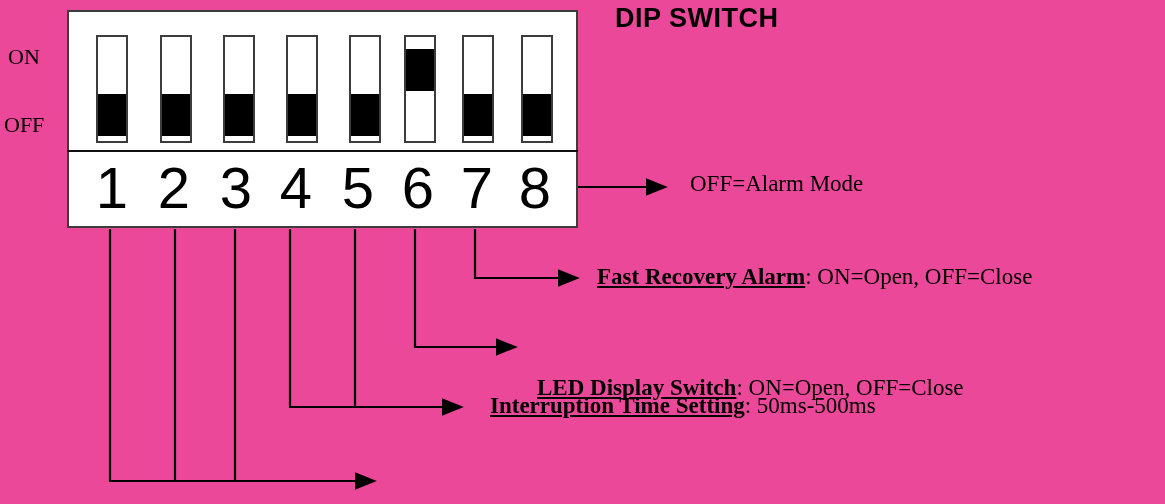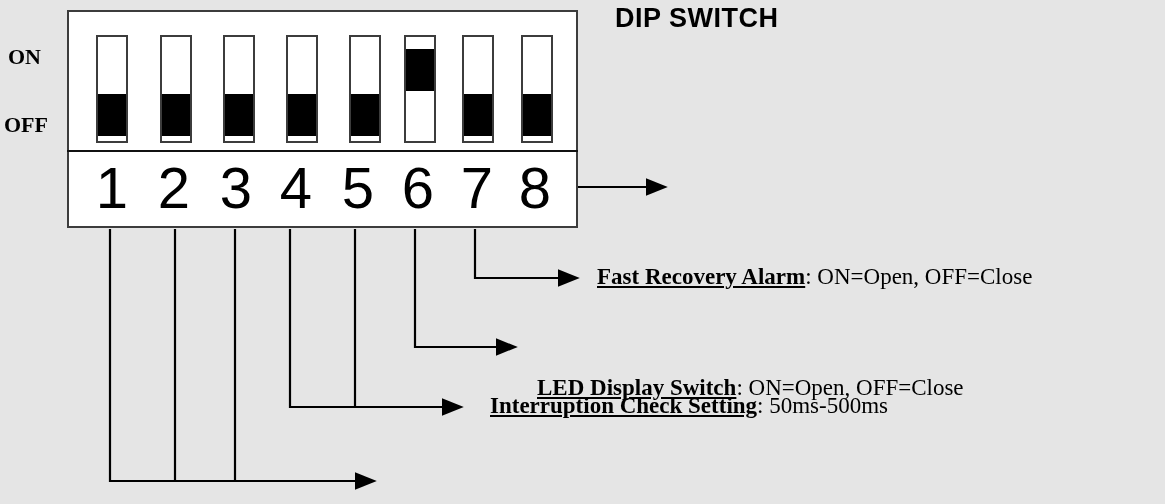--- a/index.html
+++ b/index.html
@@ -5,21 +5,21 @@
 <style>
   html, body {
     margin: 0;
     padding: 0;
     background: #ffffff;
   }
   #root {
     position: relative;
     width: 1165px;
     height: 504px;
-    background: #e5e5e5;
+    background: #ec4899;
     overflow: hidden;
     font-family: "Liberation Serif", "DejaVu Serif", serif;
   }
 
   
   .title {
     position: absolute;
     left: 615px;
     top: 3px;
     font-family: "Liberation Sans", "DejaVu Sans", sans-serif;
@@ -27,21 +27,21 @@
     font-size: 27px;
     letter-spacing: 0.5px;
     color: #000000;
     white-space: nowrap;
   }
 
   
   .side-label {
     position: absolute;
     font-family: "Liberation Serif", "DejaVu Serif", serif;
-    font-weight: bold;
+    font-weight: normal;
     font-size: 22px;
     color: #000000;
     white-space: nowrap;
   }
   .side-label.on  { left: 8px;  top: 44px; }
   .side-label.off { left: 4px;  top: 112px; }
 
   
   .dip-body {
     position: absolute;
@@ -200,28 +200,29 @@
     </g>
 
     <g>
       <line x1="175" y1="229" x2="175" y2="481" stroke="#000000" stroke-width="2.2"></line>
       <line x1="235" y1="229" x2="235" y2="481" stroke="#000000" stroke-width="2.2"></line>
       <polyline points="110,229 110,481 357,481" fill="none" stroke="#000000" stroke-width="2.2" marker-end="url(#arrowhead)"></polyline>
     </g>
   </svg>
 
   <div class="anno anno-ch">
+    <span class="anno-line">OFF=Alarm Mode</span>
   </div>
 
   <div class="anno anno-fast">
     <span class="strong">Fast Recovery Alarm</span><span>: </span><span>ON=Open, OFF=Close</span>
   </div>
 
   <div class="anno anno-led">
     <span class="strong">LED Display Switch</span><span>: </span><span>ON=Open, OFF=Close</span>
   </div>
 
   <div class="anno anno-intr">
-    <span class="strong">Interruption Check Setting</span><span>: </span><span>50ms-500ms</span>
+    <span class="strong">Interruption Time Setting</span><span>: </span><span>50ms-500ms</span>
   </div>
 
 
 </div>
 
 </body></html>

